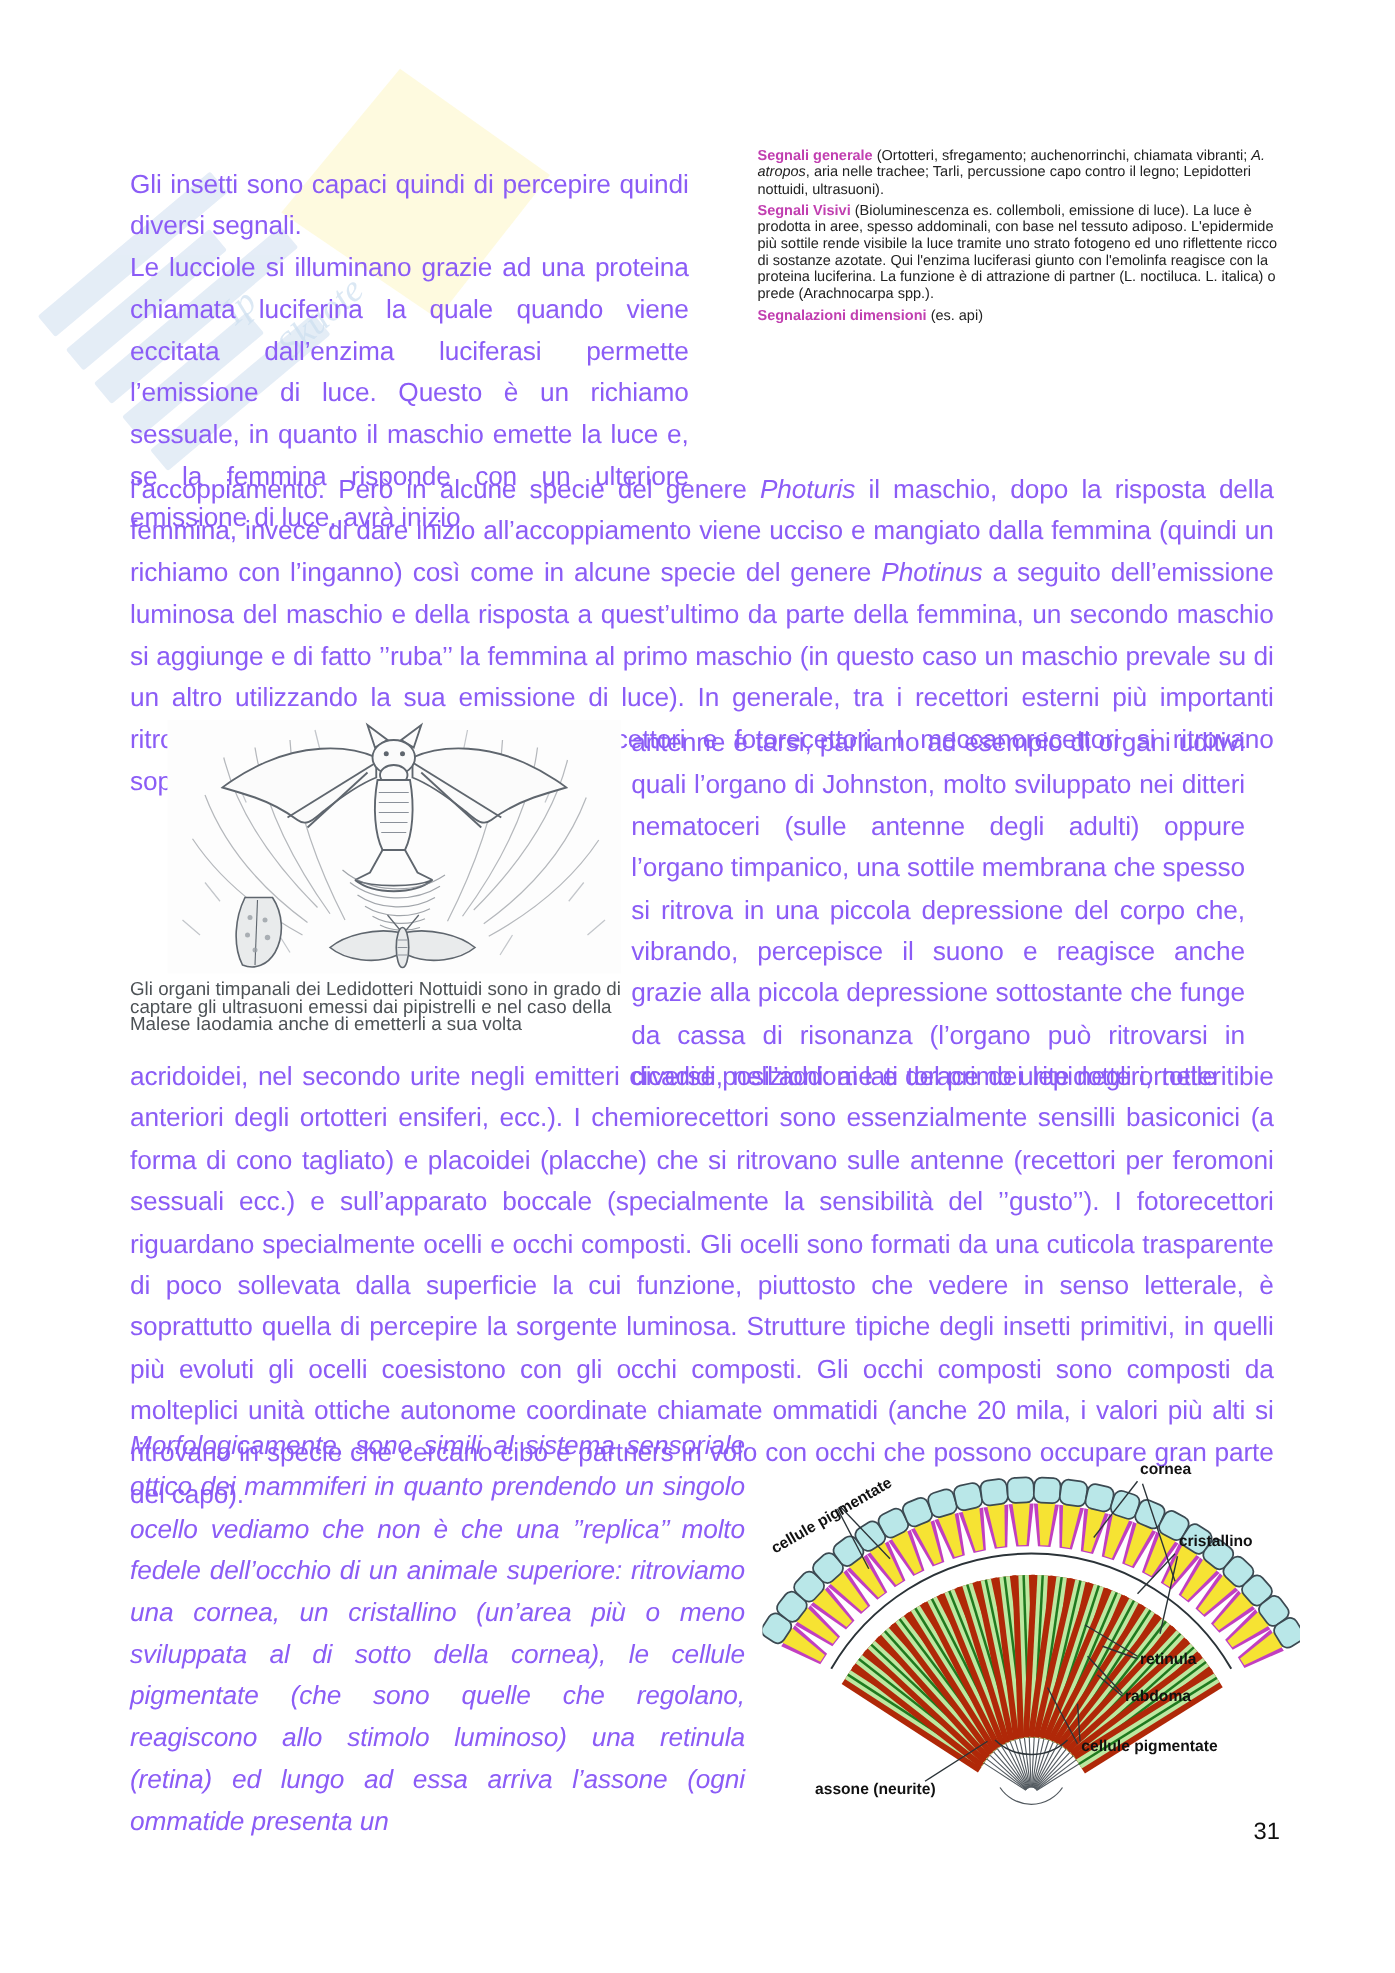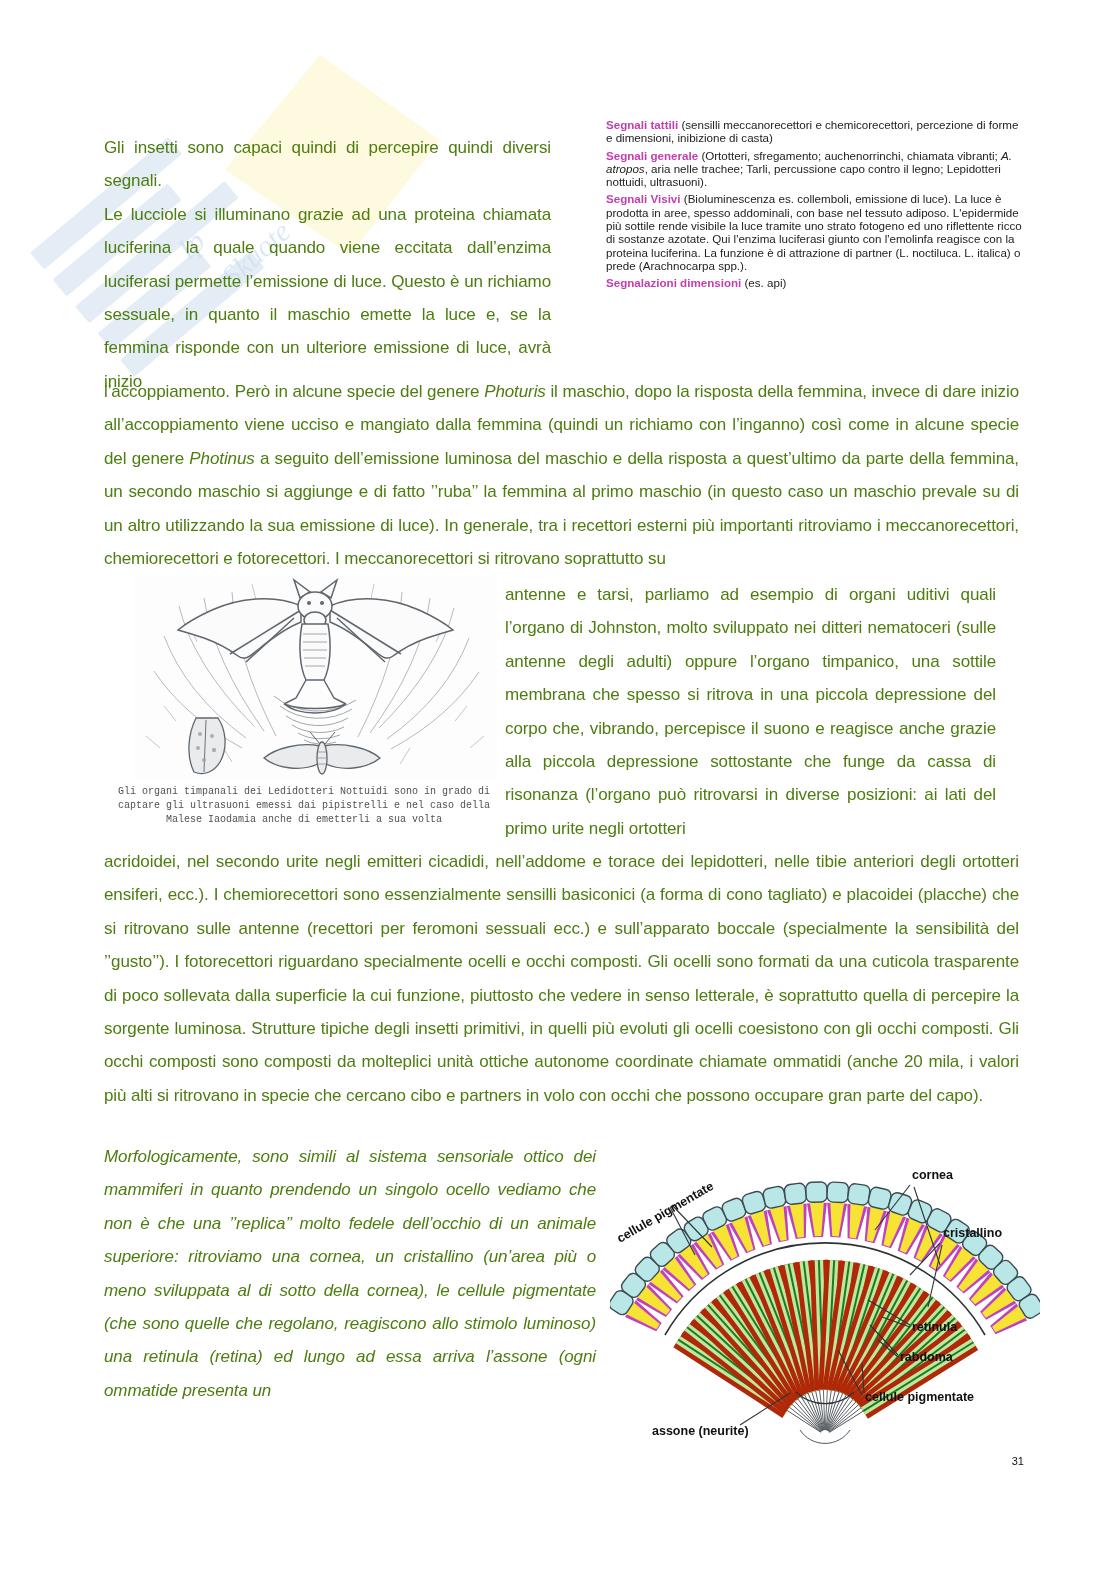--- a/index.html
+++ b/index.html
@@ -27,23 +27,23 @@
     height: 400px;
     pointer-events: none;
     z-index: 0;
   }
 
   
   .body-text {
     position: absolute;
     z-index: 2;
     font-family: "Liberation Sans", sans-serif;
-    font-size: 17px;
+    font-size: 21px;
     line-height: 33.4px;
-    color: #4d7c0f;
+    color: #8b5cf6;
     text-align: justify;
     text-justify: inter-word;
     letter-spacing: -0.1px;
   }
   .body-text i { font-style: italic; margin-top: 18px; }
 
   #para-intro  { left: 104px; top: 131px;  width: 447px; }
   #para-full-1 { left: 104px; top: 375px;  width: 915px; }
   #para-right-1{ left: 505px; top: 578px;  width: 491px; }
   #para-full-2 { left: 104px; top: 845px;  width: 915px; }
@@ -83,45 +83,44 @@
   .bat-canvas {
     width: 363px;
     height: 203px;
     margin-left: 30px;
     display: block;
     background: #fefefe;
   }
   .bat-caption {
     margin-top: 6px;
     width: 400px;
-    font-family: Liberation Mono, monospace;
-    font-size: 10px;
+    font-family: Liberation Sans, sans-serif;
+    font-size: 15px;
     line-height: 14px;
     color: #4d5256;
-    text-align: center;
   }
 
   
   .eye-figure {
     position: absolute;
     left: 610px;
     top: 1135px;
     width: 430px;
     height: 320px;
     z-index: 2;
   }
   .eye-figure svg { display: block; }
 
   
   .page-number {
     position: absolute;
     right: 92px;
     top: 1455px;
     font-family: "Liberation Sans", sans-serif;
-    font-size: 11px;
+    font-size: 19px;
     color: #101010;
     z-index: 2;
   }
 </style>
 </head>
 <body>
 
 <div class="page">
 
   <svg class="watermark" viewBox="0 0 470 400">
@@ -141,23 +140,20 @@
     </g>
   </svg>
 
   <div class="body-text" id="para-intro">
     <span>Gli insetti sono capaci quindi di percepire quindi diversi segnali.</span><br>
     <span>Le lucciole si illuminano grazie ad una proteina chiamata luciferina la quale quando viene eccitata dall’enzima luciferasi permette l’emissione di luce. Questo è un richiamo sessuale, in quanto il maschio emette la luce e, se la femmina risponde con un ulteriore emissione di luce, avrà inizio</span>
   </div>
 
   <div class="signals-box">
 
-    <p>
-      <span class="sig-head">Segnali tattili</span><span> (sensilli meccanorecettori e chemicorecettori, percezione di forme e dimensioni, inibizione di casta)</span>
-    </p>
 
     <p>
       <span class="sig-head">Segnali generale</span><span> (Ortotteri,  sfregamento; auchenorrinchi, chiamata vibranti; </span><i>A. atropos</i><span>, aria nelle trachee; Tarli, percussione capo contro il legno; Lepidotteri nottuidi, ultrasuoni).</span>
     </p>
 
     <p>
       <span class="sig-head">Segnali Visivi</span><span> (Bioluminescenza es. collemboli, emissione di luce). La luce è prodotta in aree, spesso addominali, con base nel tessuto adiposo. L'epidermide più sottile rende visibile la luce tramite uno strato fotogeno ed uno riflettente ricco di sostanze azotate. Qui l'enzima luciferasi giunto con l'emolinfa reagisce con la proteina luciferina. La funzione è di attrazione di partner (L. noctiluca. L. italica) o prede (Arachnocarpa spp.).</span>
     </p>
 
 

